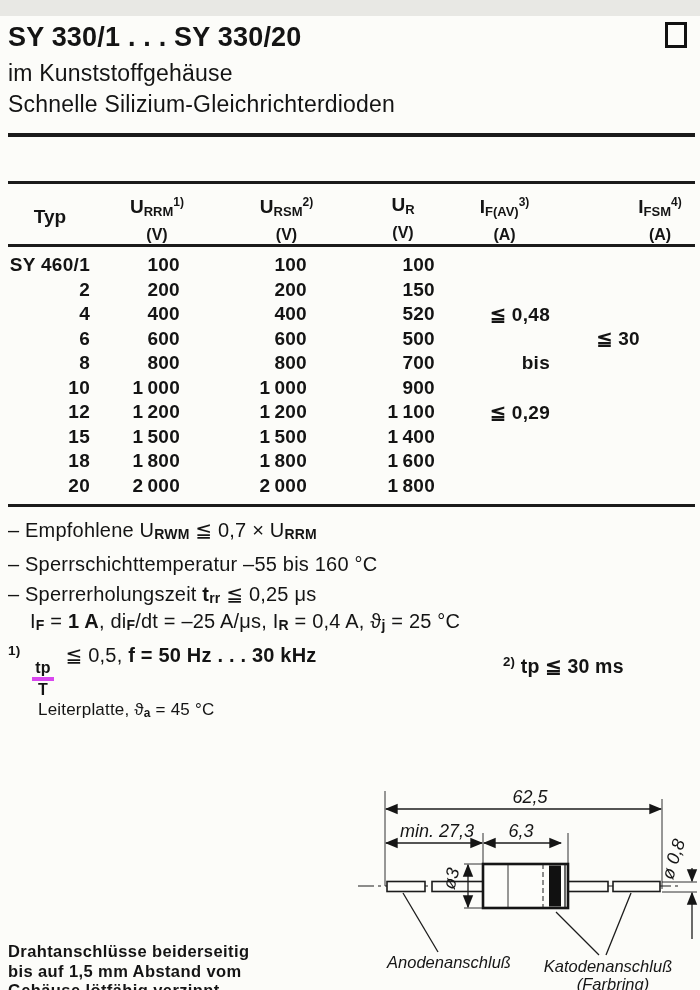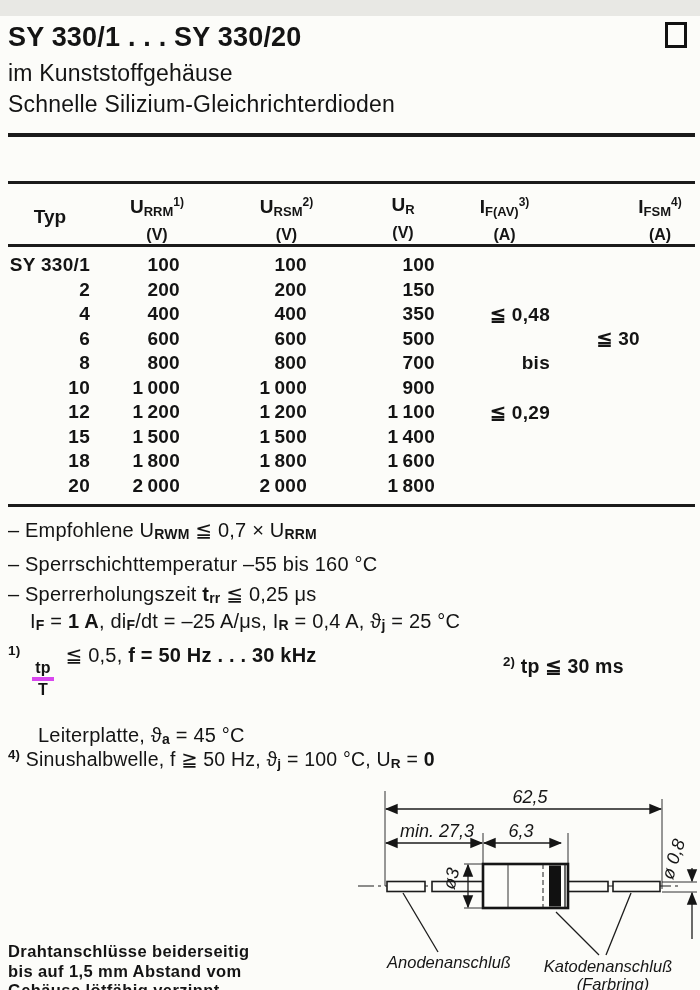--- a/index.html
+++ b/index.html
@@ -33,21 +33,21 @@
 
   
   .note,.fn{position:absolute;left:8px;font-size:20px;letter-spacing:.2px;white-space:nowrap;}
   .note sub,.fn sub{font-size:70%;vertical-align:-2px;font-weight:bold;}
   .note sup,.fn sup{font-size:68%;vertical-align:7px;font-weight:bold;}
   .note b,.fn b{font-weight:bold;}
   #note1{top:502px}#note2{top:537px}#note3{top:566px}#note4{top:594px;left:30px}
   #fn1{top:627px}
   #fn2{top:638px;left:503px;font-size:19.5px}
   #fn3a{top:678px;width:688px;white-space:normal;text-align:justify;text-align-last:justify;font-size:19.5px}
-  #fn3b{top:708px;left:38px;font-size:20px}
+  #fn3b{top:684px;left:38px;font-size:17px}
   #fn4{top:731px;font-size:19.5px}
   .frac{display:inline-flex;flex-direction:column;align-items:center;vertical-align:-11px;
         font-weight:bold;font-size:16px;line-height:1.15;margin:0 6px;}
   .ft{border-bottom:4px solid #d946ef;padding:0 3px;}
 
   
   #footer-note{position:absolute;top:926px;left:8px;font-size:16.5px;font-weight:bold;
                line-height:19.5px;letter-spacing:.4px;}
 
   
@@ -105,40 +105,40 @@
         <th>
           <span class="hwrap h4"><span><span>I</span><sub>F(AV)</sub><sup>3)</sup></span>
             <span class="hunit">(A)</span></span></th>
         <th>
           <span class="hwrap h5"><span><span>I</span><sub>FSM</sub><sup>4)</sup></span>
             <span class="hunit">(A)</span></span></th>
       </tr>
     </thead>
     <tbody>
         <tr>
-          <td>SY 330/1</td>
+          <td>SY 460/1</td>
           <td>100</td>
           <td>100</td>
           <td>100</td>
           <td></td>
           <td></td>
         </tr>
         <tr>
           <td>2</td>
           <td>200</td>
           <td>200</td>
           <td>150</td>
           <td></td>
           <td></td>
         </tr>
         <tr>
           <td>4</td>
           <td>400</td>
           <td>400</td>
-          <td>350</td>
+          <td>520</td>
           <td>≦ 0,48</td>
           <td></td>
         </tr>
         <tr>
           <td>6</td>
           <td>600</td>
           <td>600</td>
           <td>500</td>
           <td></td>
           <td>≦ 30</td>
@@ -198,21 +198,20 @@
   <div class="note" id="note2"><span>–&nbsp;Sperrschichttemperatur –55 bis 160 °C</span></div>
   <div class="note" id="note3"><span>–&nbsp;Sperrerholungszeit </span><b>t</b><sub>rr</sub><span> ≦ 0,25 μs</span></div>
   <div class="note" id="note4"><span>I</span><sub>F</sub><span> = </span><b>1 A</b><span>, di</span><sub>F</sub><span>/dt = –25 A/μs, I</span><sub>R</sub><span> = 0,4 A, ϑ</span><sub>j</sub><span> = 25 °C</span></div>
 
   <div class="fn" id="fn1"><sup>1)</sup><span> </span><span class="frac">
         <span class="ft">tp</span>
         <span>T</span>
       </span><span> ≦ 0,5, </span><b>f = 50 Hz . . . 30 kHz</b></div>
   <div class="fn" id="fn2"><sup>2)</sup><span> </span><b>tp ≦ 30 ms</b></div>
   <div class="fn" id="fn3b"><span>Leiterplatte, ϑ</span><sub>a</sub><span> = 45 °C</span></div>
-  <div class="fn" id="fn4"><sup>4)</sup><span> Sinushalbwelle, f ≧ 50 Hz, ϑ</span><sub>j</sub><span> = 100 °C, U</span><sub>R</sub><span> = </span><b>0</b></div>
 
   <svg id="diagram" viewBox="0 0 370 225">
     <defs>
       <marker id="ar" viewBox="0 0 10 10" refX="9" refY="5" markerWidth="10" markerHeight="10" orient="auto-start-reverse">
           <path d="M0,1 L10,5 L0,9 z" fill="#151515"></path>
         </marker>
     </defs>
 
     <path class="dline thin" d="M55,10 V105"></path>
     <path class="dline thin" d="M332,18 V108"></path>

